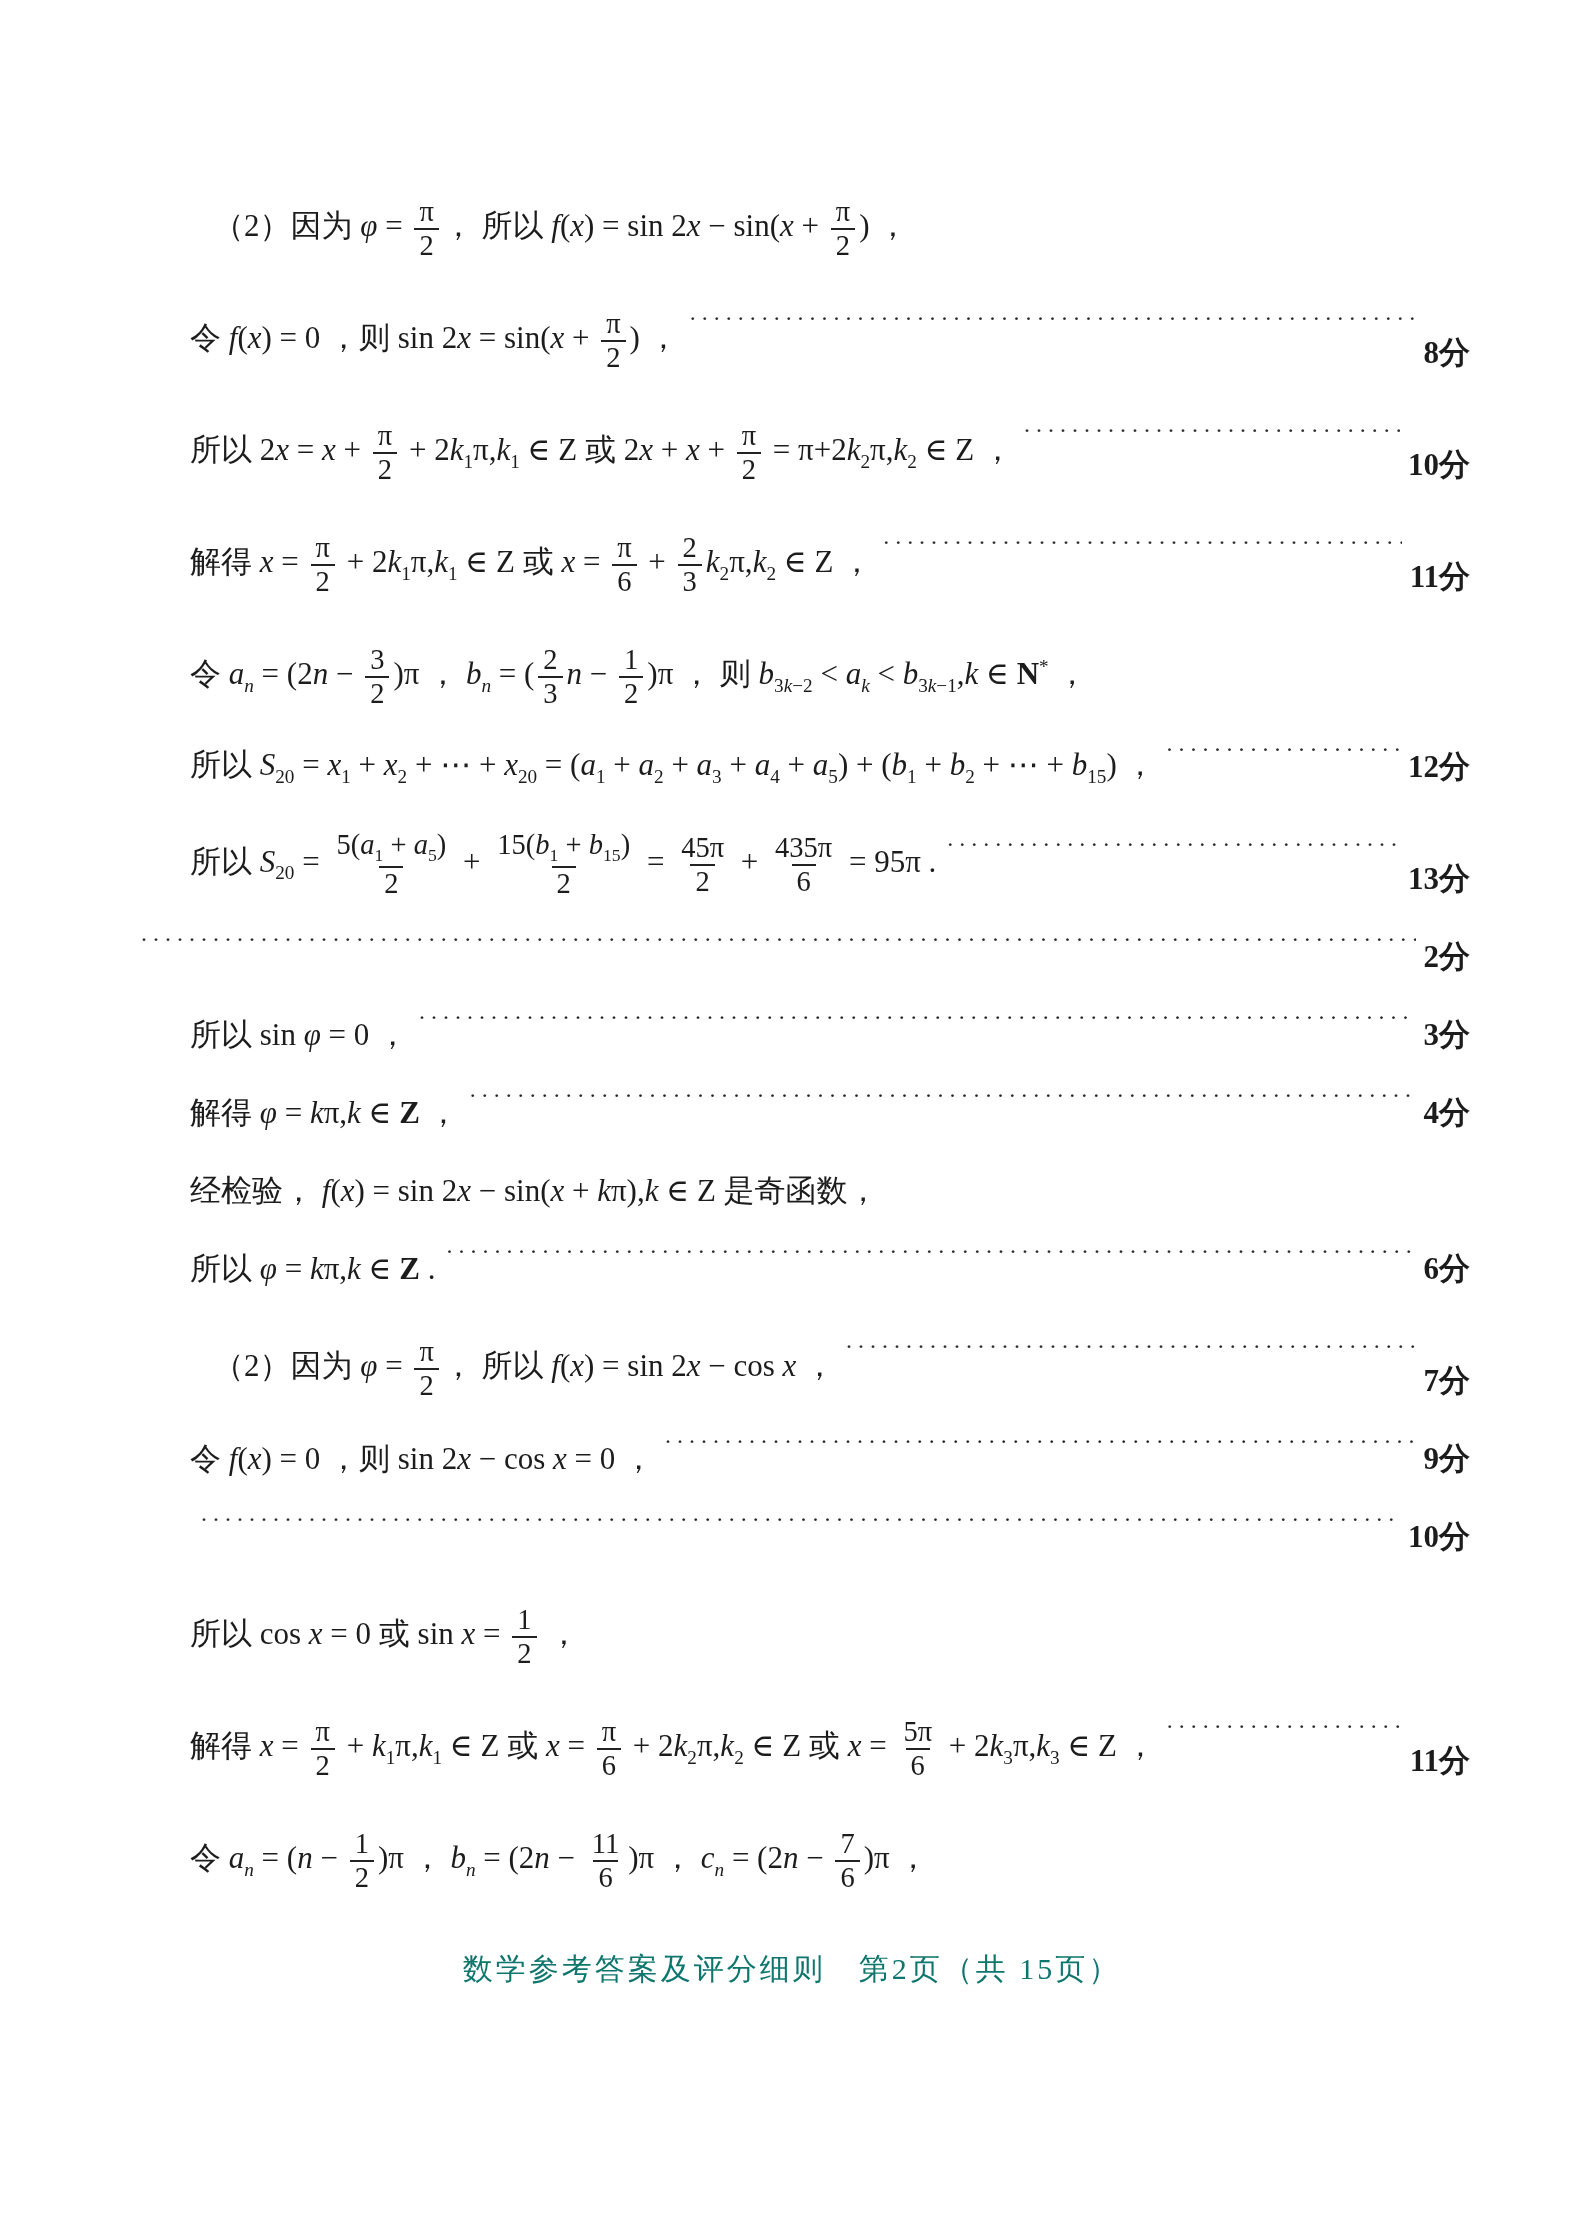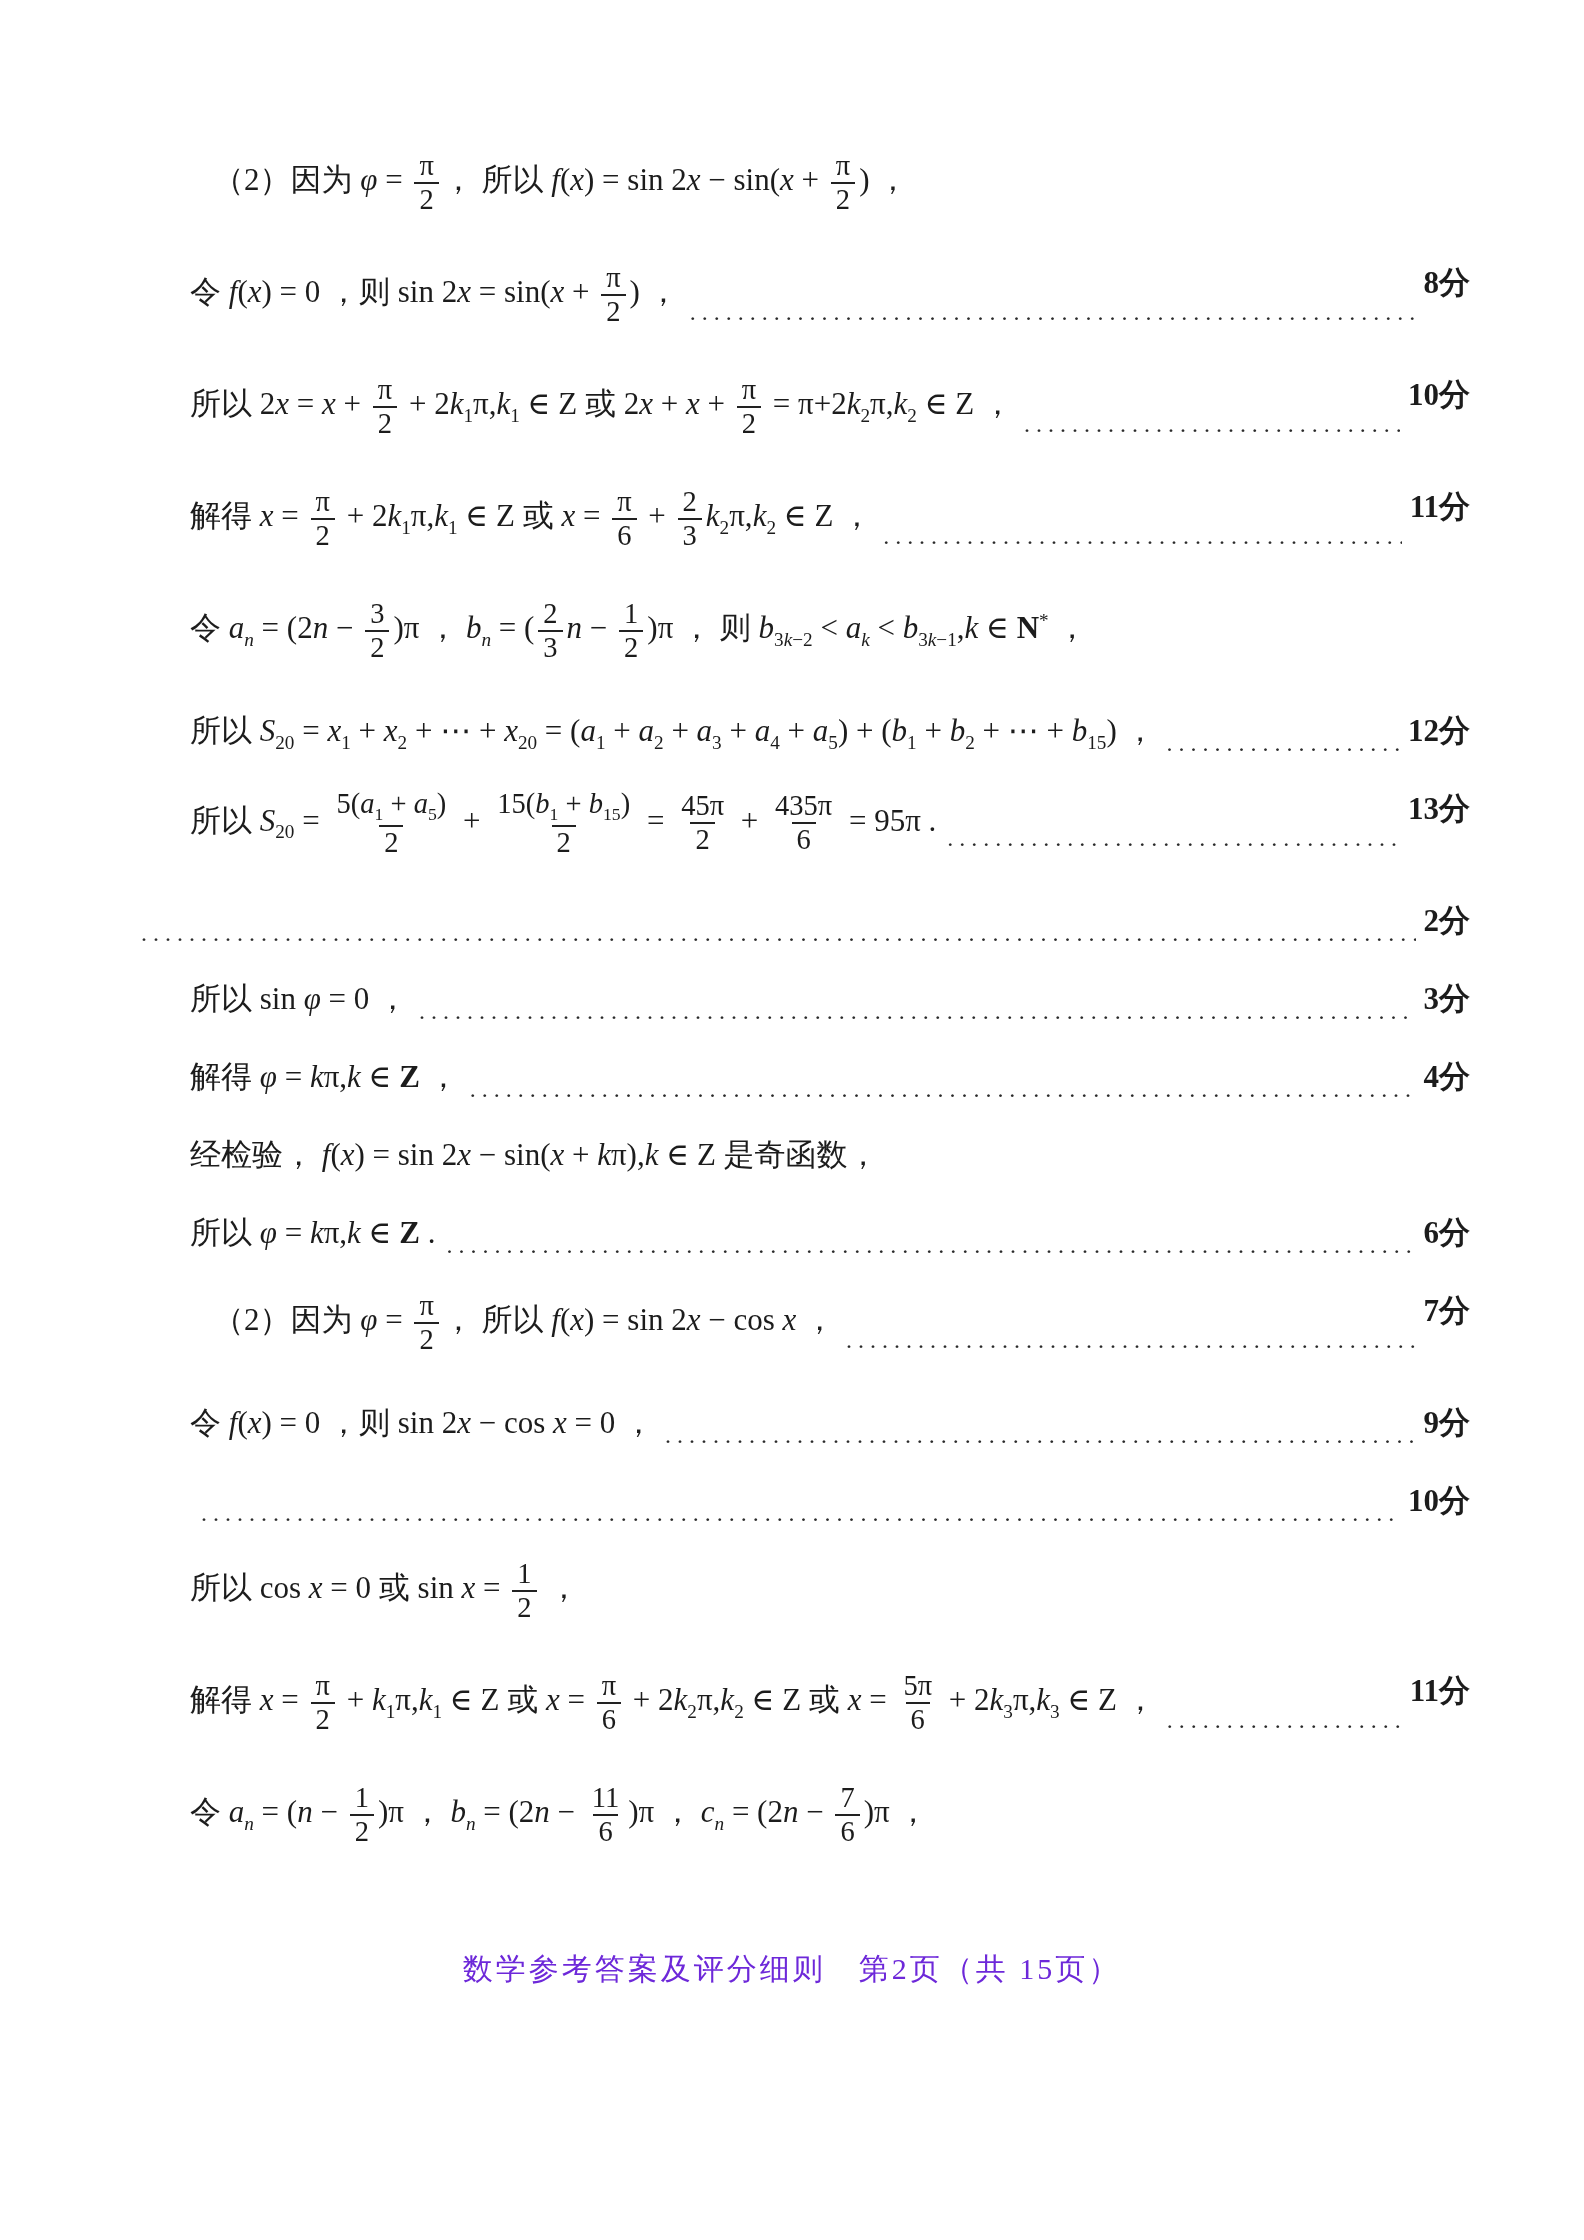--- a/index.html
+++ b/index.html
@@ -7,21 +7,21 @@
     width:1584px;height:2240px;
     background:#ffffff;
     color:#1c1c1c;
     font-family:"Liberation Serif","DejaVu Serif",serif;
     font-size:31px;
     overflow:hidden;
   }
   .page{position:relative;width:1584px;height:2240px;background:#ffffff;}
   .lines{padding-top:150px;}
   .line{
-    display:flex;align-items:flex-start;
+    display:flex;align-items:flex-end;
     padding-right:114px;
     box-sizing:border-box;
   }
   .line.tall{min-height:112px;}
   .line.short{min-height:78px;}
   .ind-out{padding-left:130px;}
   .ind-norm{padding-left:190px;}
   .ind-paren{padding-left:213px;}
   .content{white-space:nowrap;}
   .tx{font-style:normal;}
@@ -37,21 +37,21 @@
   .ssub{font-size:0.62em;vertical-align:-0.4em;letter-spacing:0;}
   .ssup{font-size:0.62em;vertical-align:0.55em;letter-spacing:0;}
   .leader{
     flex:1 1 auto;overflow:hidden;white-space:nowrap;
     font-size:24px;letter-spacing:4px;color:#2b2b2b;
     margin:0 8px 0 10px;align-self:center;
   }
   .score{white-space:nowrap;flex:0 0 auto;font-weight:bold;}
   .footer{
     margin-top:55px;text-align:center;
-    font-size:30px;letter-spacing:3px;color:#6d28d9;
+    font-size:30px;letter-spacing:3px;color:#0f766e;
   }
 </style>
 </head>
 <body>
 
 <div class="page">
   <main class="lines">
       <span class="line tall ind-paren">
         <span class="content"><span class="tx">（2）因为 </span><span class="it">φ</span><span class="tx"> = </span><span class="frac">
             <span class="fn"><span class="tx">π</span></span>

